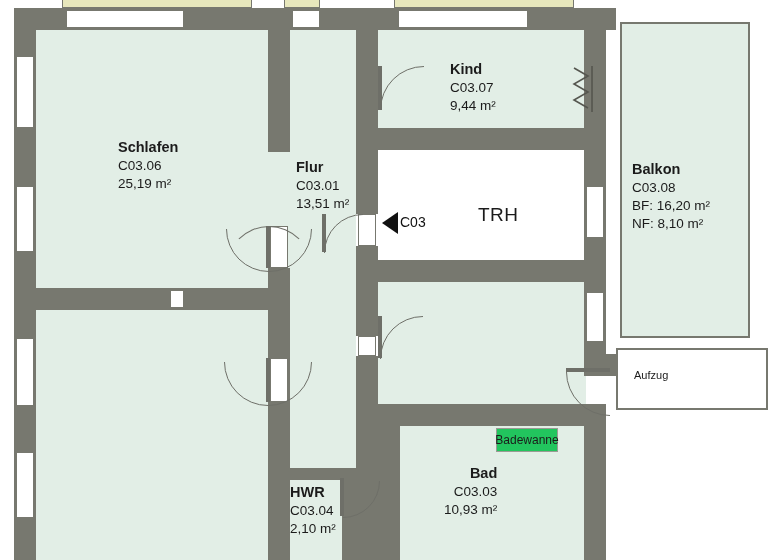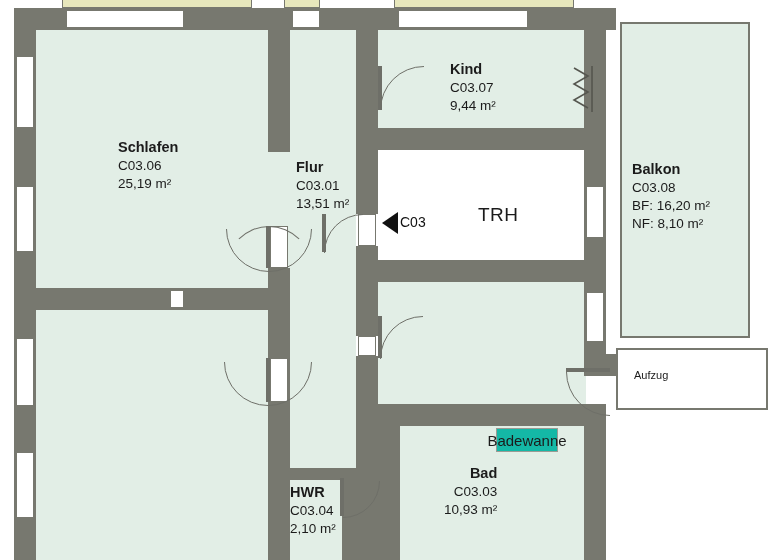--- a/index.html
+++ b/index.html
@@ -69,24 +69,24 @@
     color: #1b1b1b;
     letter-spacing: .5px;
   }
   .aufzug-label {
     position: absolute;
     font-size: 11px;
     color: #1b1b1b;
   }
   .bw-box {
     position: absolute;
-    background: #14b8a6;
+    background: #22c55e;
     border: 1px solid #9a9b94;
     box-sizing: border-box;
-    font-size: 15px;
+    font-size: 12px;
     color: #1b1b1b;
     display: flex;
     align-items: center;
     justify-content: center;
   }
   .c03tag {
     position: absolute;
     font-size: 14px;
     color: #111;
   }

